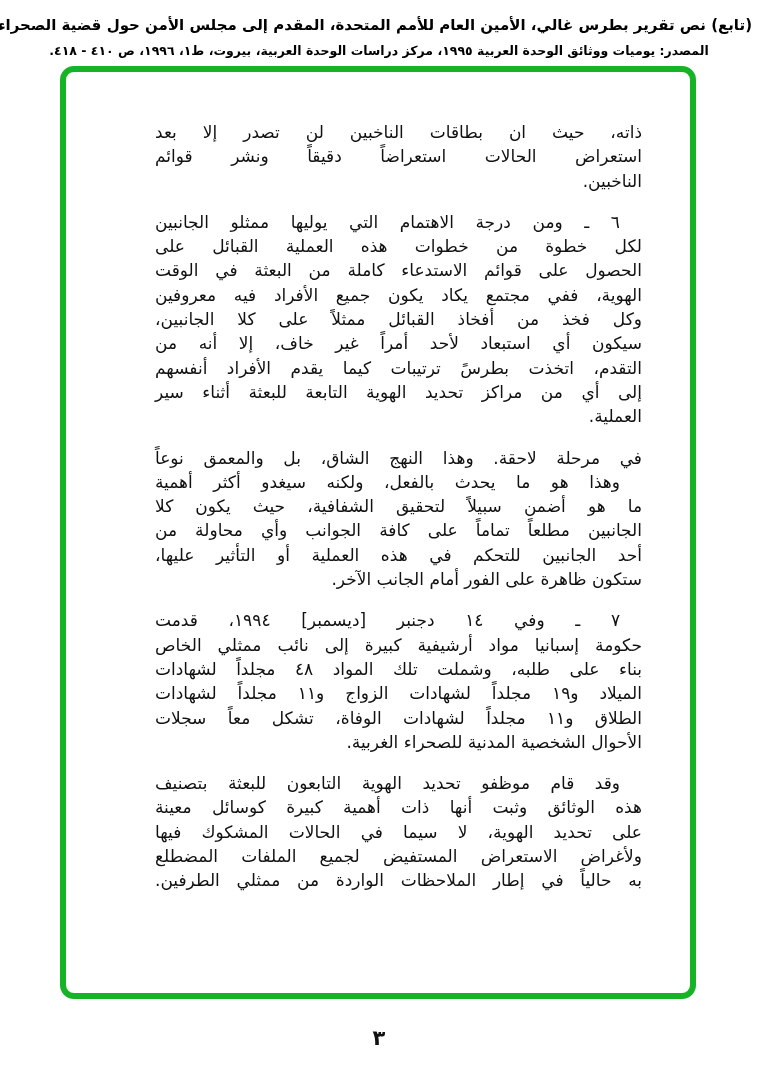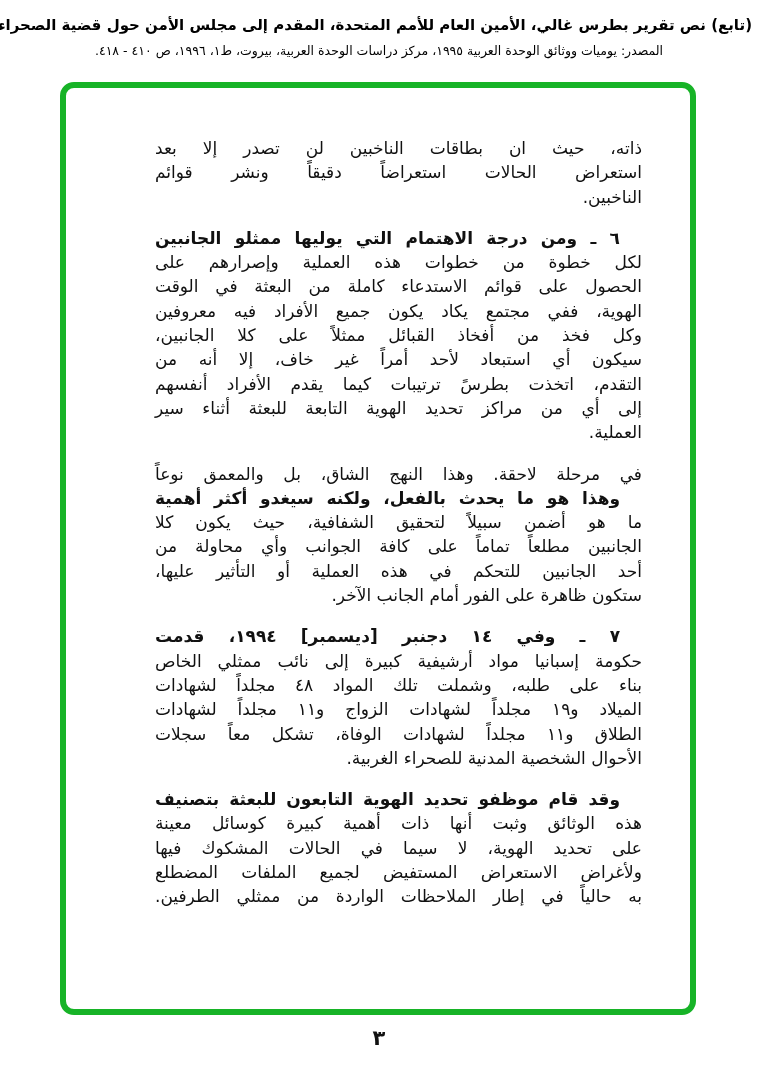--- a/index.html
+++ b/index.html
@@ -26,29 +26,29 @@
   }
   .header-title {
     font-size: 15px;
     font-weight: bold;
     line-height: 26px;
     padding: 0 6px;
     white-space: nowrap;
   }
   .header-source {
     font-size: 12.5px;
-    font-weight: normal;
+    font-weight: bold;
     line-height: 20px;
     margin-top: 3px;
     white-space: nowrap;
   }
   .scan-box {
     position: absolute;
     left: 60px;
-    top: 82px;
+    top: 66px;
     width: 624px;
     height: 921px;
     border: 6px solid #17b327;
     border-radius: 14px;
     background: #ffffff;
   }
   .doc-body {
     position: absolute;
     top: 48px;
     right: 48px;
@@ -66,21 +66,20 @@
     text-align-last: justify;
     text-justify: inter-word;
     white-space: normal;
   }
   .line.lastline {
     text-align: left;
     text-align-last: right;
   }
   .para.indent .line.firstline {
     padding-right: 22px;
-    font-weight: bold;
   }
   .page-number {
     position: absolute;
     top: 1026px;
     left: 0;
     right: 0;
     text-align: center;
     font-size: 21px;
     font-weight: bold;
     color: #111111;
@@ -98,21 +97,21 @@
 
   <div class="scan-box" style="border-color: rgb(23, 179, 39);">
     <div class="doc-body" id="doc-body" style="color: rgb(17, 17, 17);">
         <div class="para">
           <div class="line firstline">ذاته، حيث ان بطاقات الناخبين لن تصدر إلا بعد</div>
           <div class="line">استعراض الحالات استعراضاً دقيقاً ونشر قوائم</div>
           <div class="line lastline">الناخبين.</div>
         </div>
         <div class="para indent">
           <div class="line firstline">٦ ـ ومن درجة الاهتمام التي يوليها ممثلو الجانبين</div>
-          <div class="line">لكل خطوة من خطوات هذه العملية وإصرارهم على</div>
+          <div class="line">لكل خطوة من خطوات هذه العملية القبائل على</div>
           <div class="line">الحصول على قوائم الاستدعاء كاملة من البعثة في الوقت</div>
           <div class="line">الهوية، ففي مجتمع يكاد يكون جميع الأفراد فيه معروفين</div>
           <div class="line">وكل فخذ من أفخاذ القبائل ممثلاً على كلا الجانبين،</div>
           <div class="line">سيكون أي استبعاد لأحد أمراً غير خاف، إلا أنه من</div>
           <div class="line">التقدم، اتخذت بطرسً ترتيبات كيما يقدم الأفراد أنفسهم</div>
           <div class="line">إلى أي من مراكز تحديد الهوية التابعة للبعثة أثناء سير</div>
           <div class="line lastline">العملية.</div>
         </div>
         <div class="para indent">
           <div class="line">في مرحلة لاحقة. وهذا النهج الشاق، بل والمعمق نوعاً</div>

